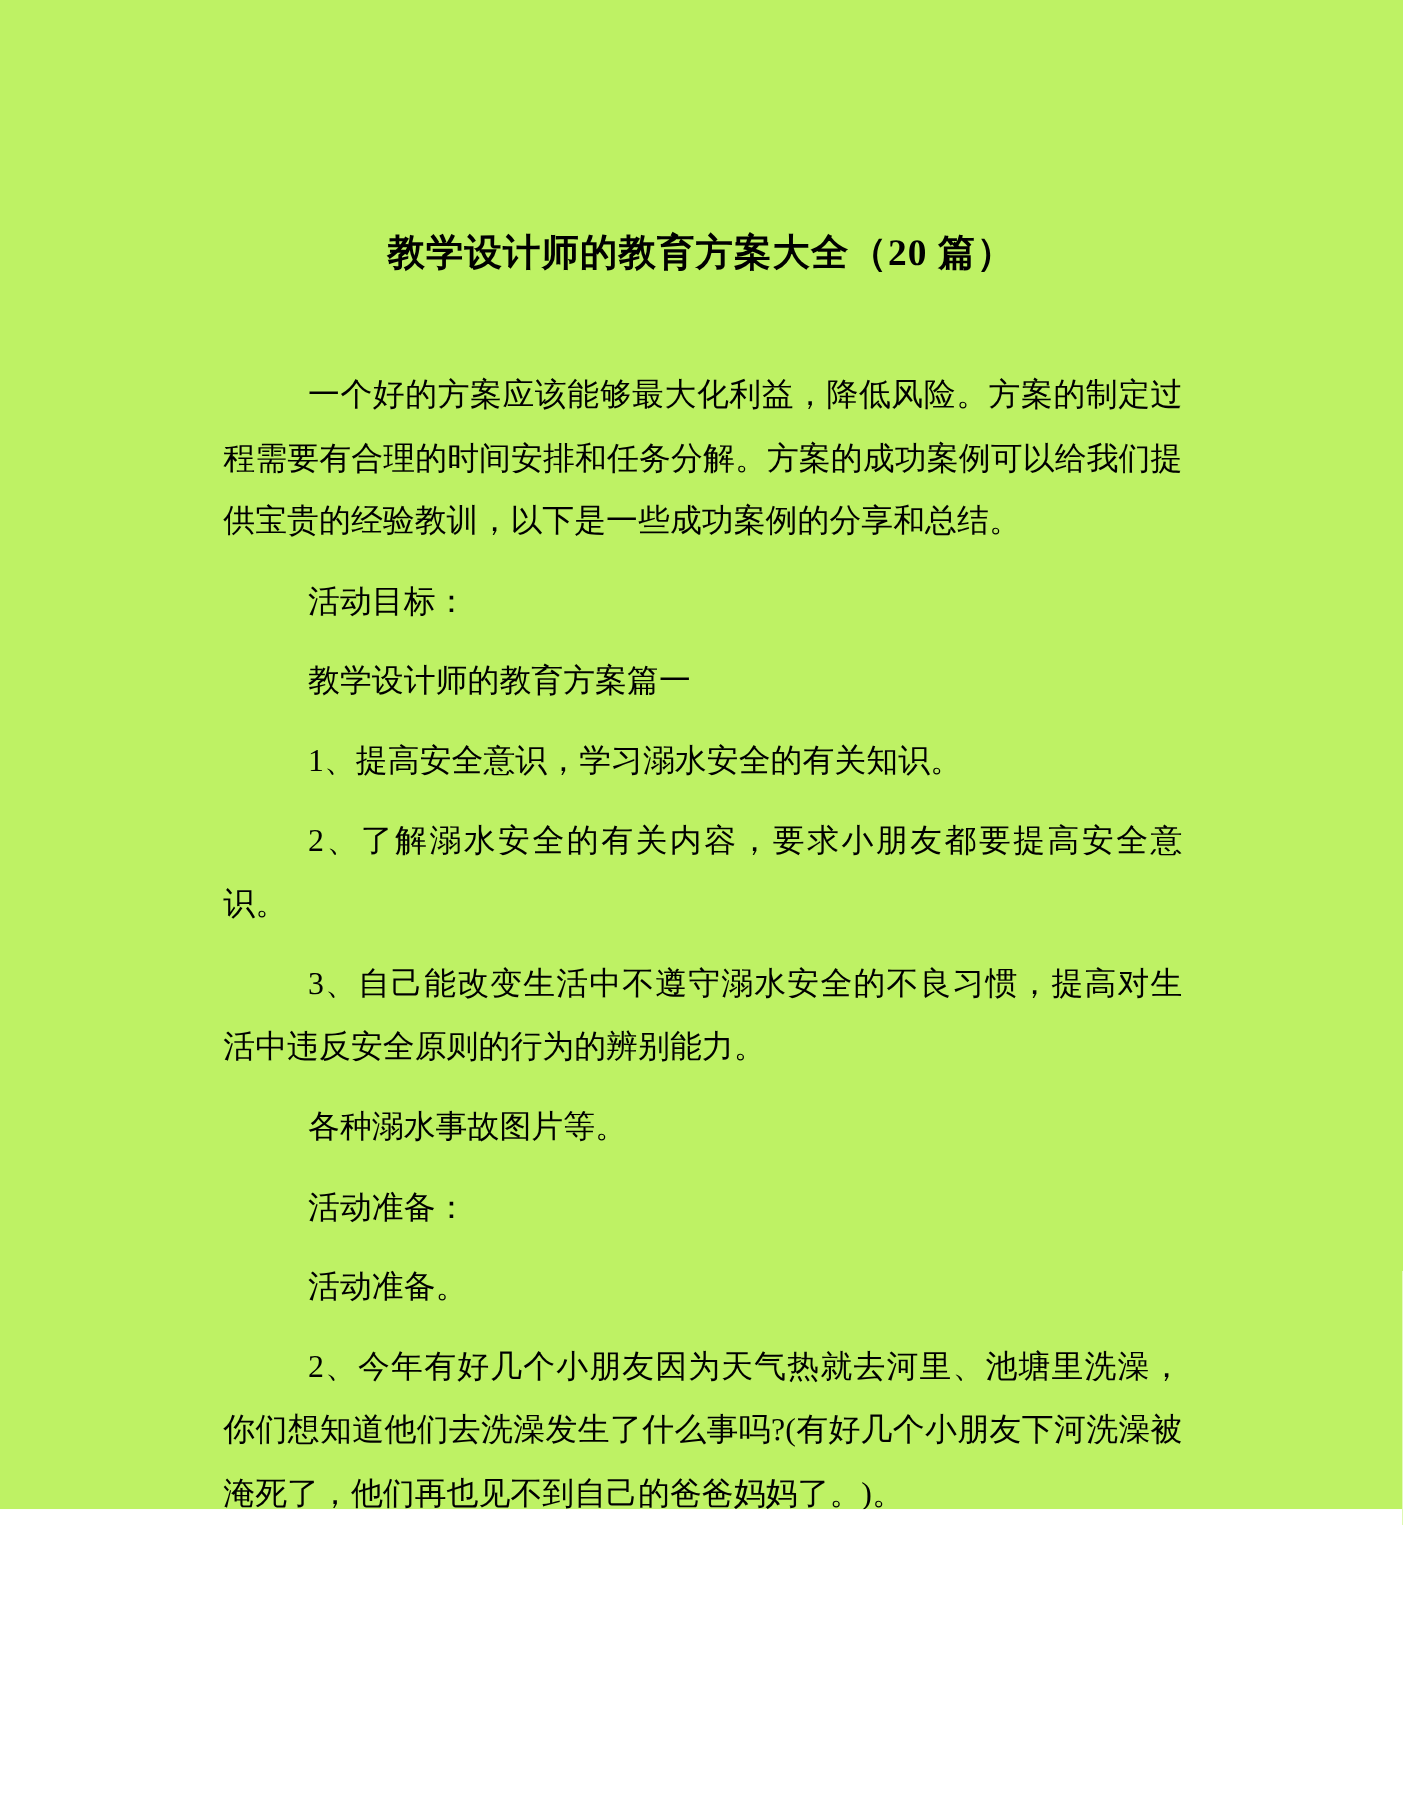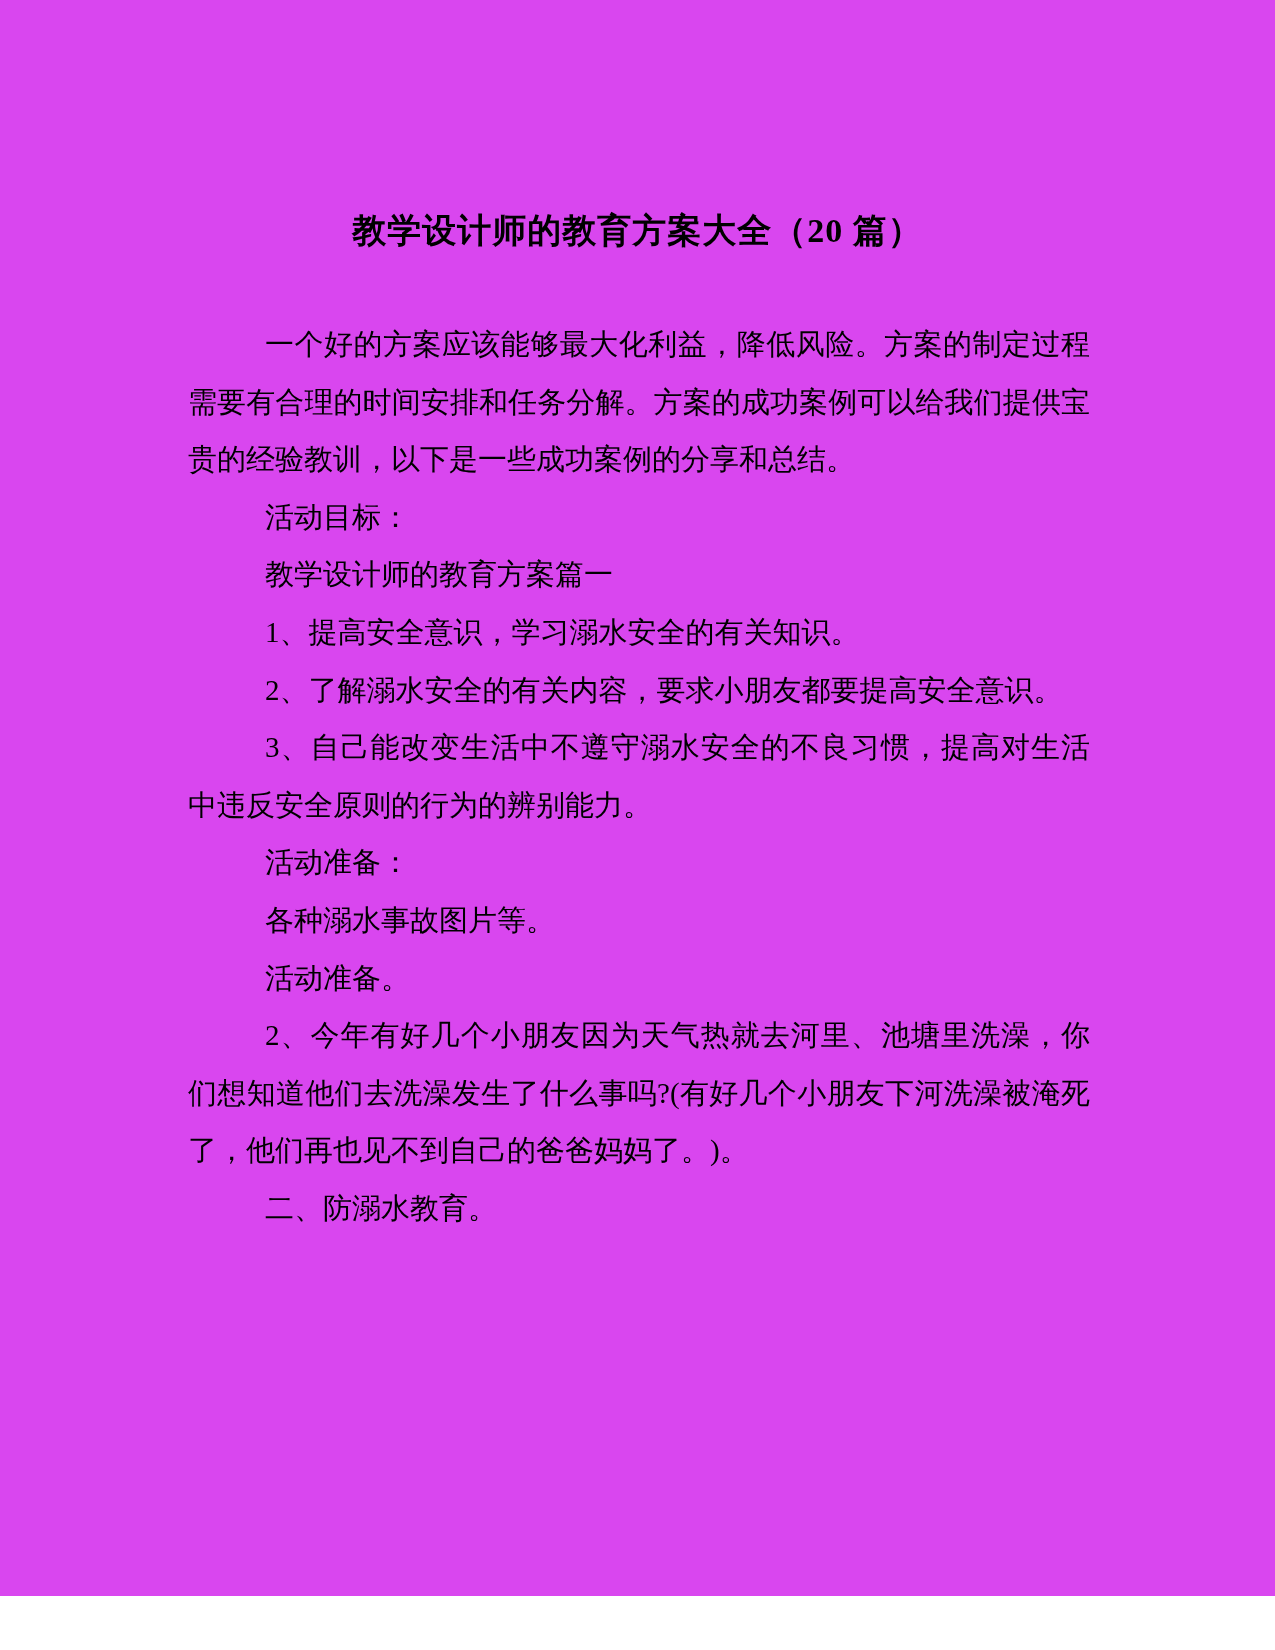--- a/index.html
+++ b/index.html
@@ -3,22 +3,22 @@
 <meta charset="utf-8">
 <style>
   html, body {
     margin: 0;
     padding: 0;
     background: #ffffff;
   }
   .page {
     position: relative;
     width: 1275px;
-    height: 1596px;
-    background: #d946ef;
+    height: 1372px;
+    background: #bef264;
     color: #000000;
     font-family: "Liberation Serif", "DejaVu Serif", serif;
     overflow: hidden;
   }
   .doc-title {
     position: absolute;
     top: 208px;
     left: 0;
     width: 100%;
     margin: 0;
@@ -31,37 +31,37 @@
   .doc-content {
     position: absolute;
     top: 316px;
     left: 188px;
     width: 902px;
     font-size: 29px;
     line-height: 57.6px;
     text-align: justify;
   }
   .para {
-    margin: 0;
+    margin: 15px;
     padding: 0;
     text-indent: 77px;
     word-break: break-all;
   }
 </style>
 </head>
 <body>
 
 <div class="page">
   <h1 class="doc-title">教学设计师的教育方案大全（20 篇）</h1>
   <div class="doc-content" id="doc-content">
       <p class="para">一个好的方案应该能够最大化利益，降低风险。方案的制定过程需要有合理的时间安排和任务分解。方案的成功案例可以给我们提供宝贵的经验教训，以下是一些成功案例的分享和总结。</p>
       <p class="para">活动目标：</p>
       <p class="para">教学设计师的教育方案篇一</p>
       <p class="para">1、提高安全意识，学习溺水安全的有关知识。</p>
       <p class="para">2、了解溺水安全的有关内容，要求小朋友都要提高安全意识。</p>
       <p class="para">3、自己能改变生活中不遵守溺水安全的不良习惯，提高对生活中违反安全原则的行为的辨别能力。</p>
+      <p class="para">各种溺水事故图片等。</p>
       <p class="para">活动准备：</p>
-      <p class="para">各种溺水事故图片等。</p>
       <p class="para">活动准备。</p>
       <p class="para">2、今年有好几个小朋友因为天气热就去河里、池塘里洗澡，你们想知道他们去洗澡发生了什么事吗?(有好几个小朋友下河洗澡被淹死了，他们再也见不到自己的爸爸妈妈了。)。</p>
       <p class="para">二、防溺水教育。</p>
     </div>
 </div>
 
 </body></html>

